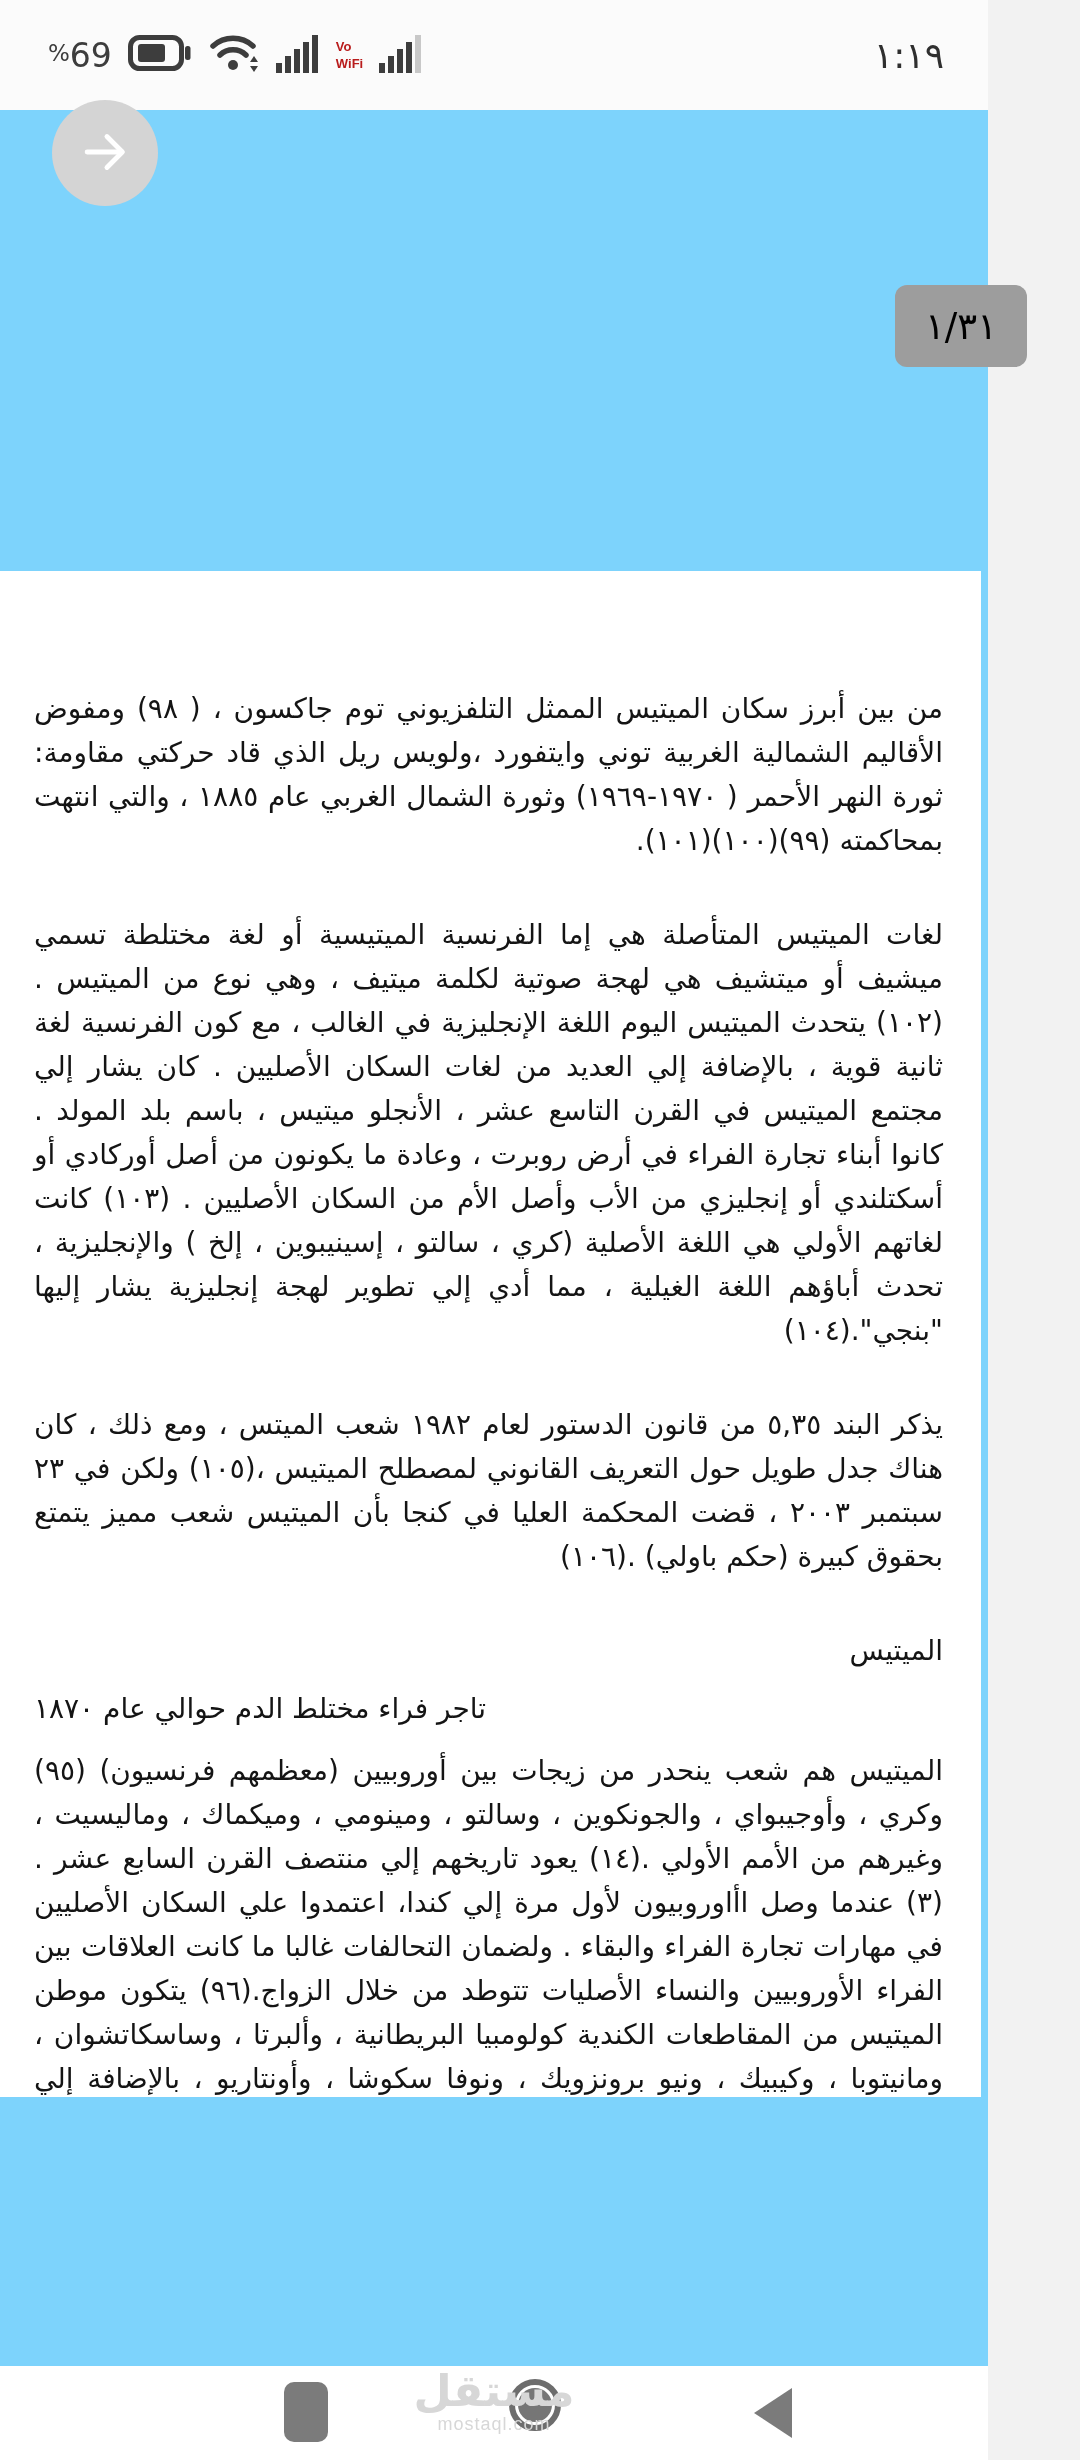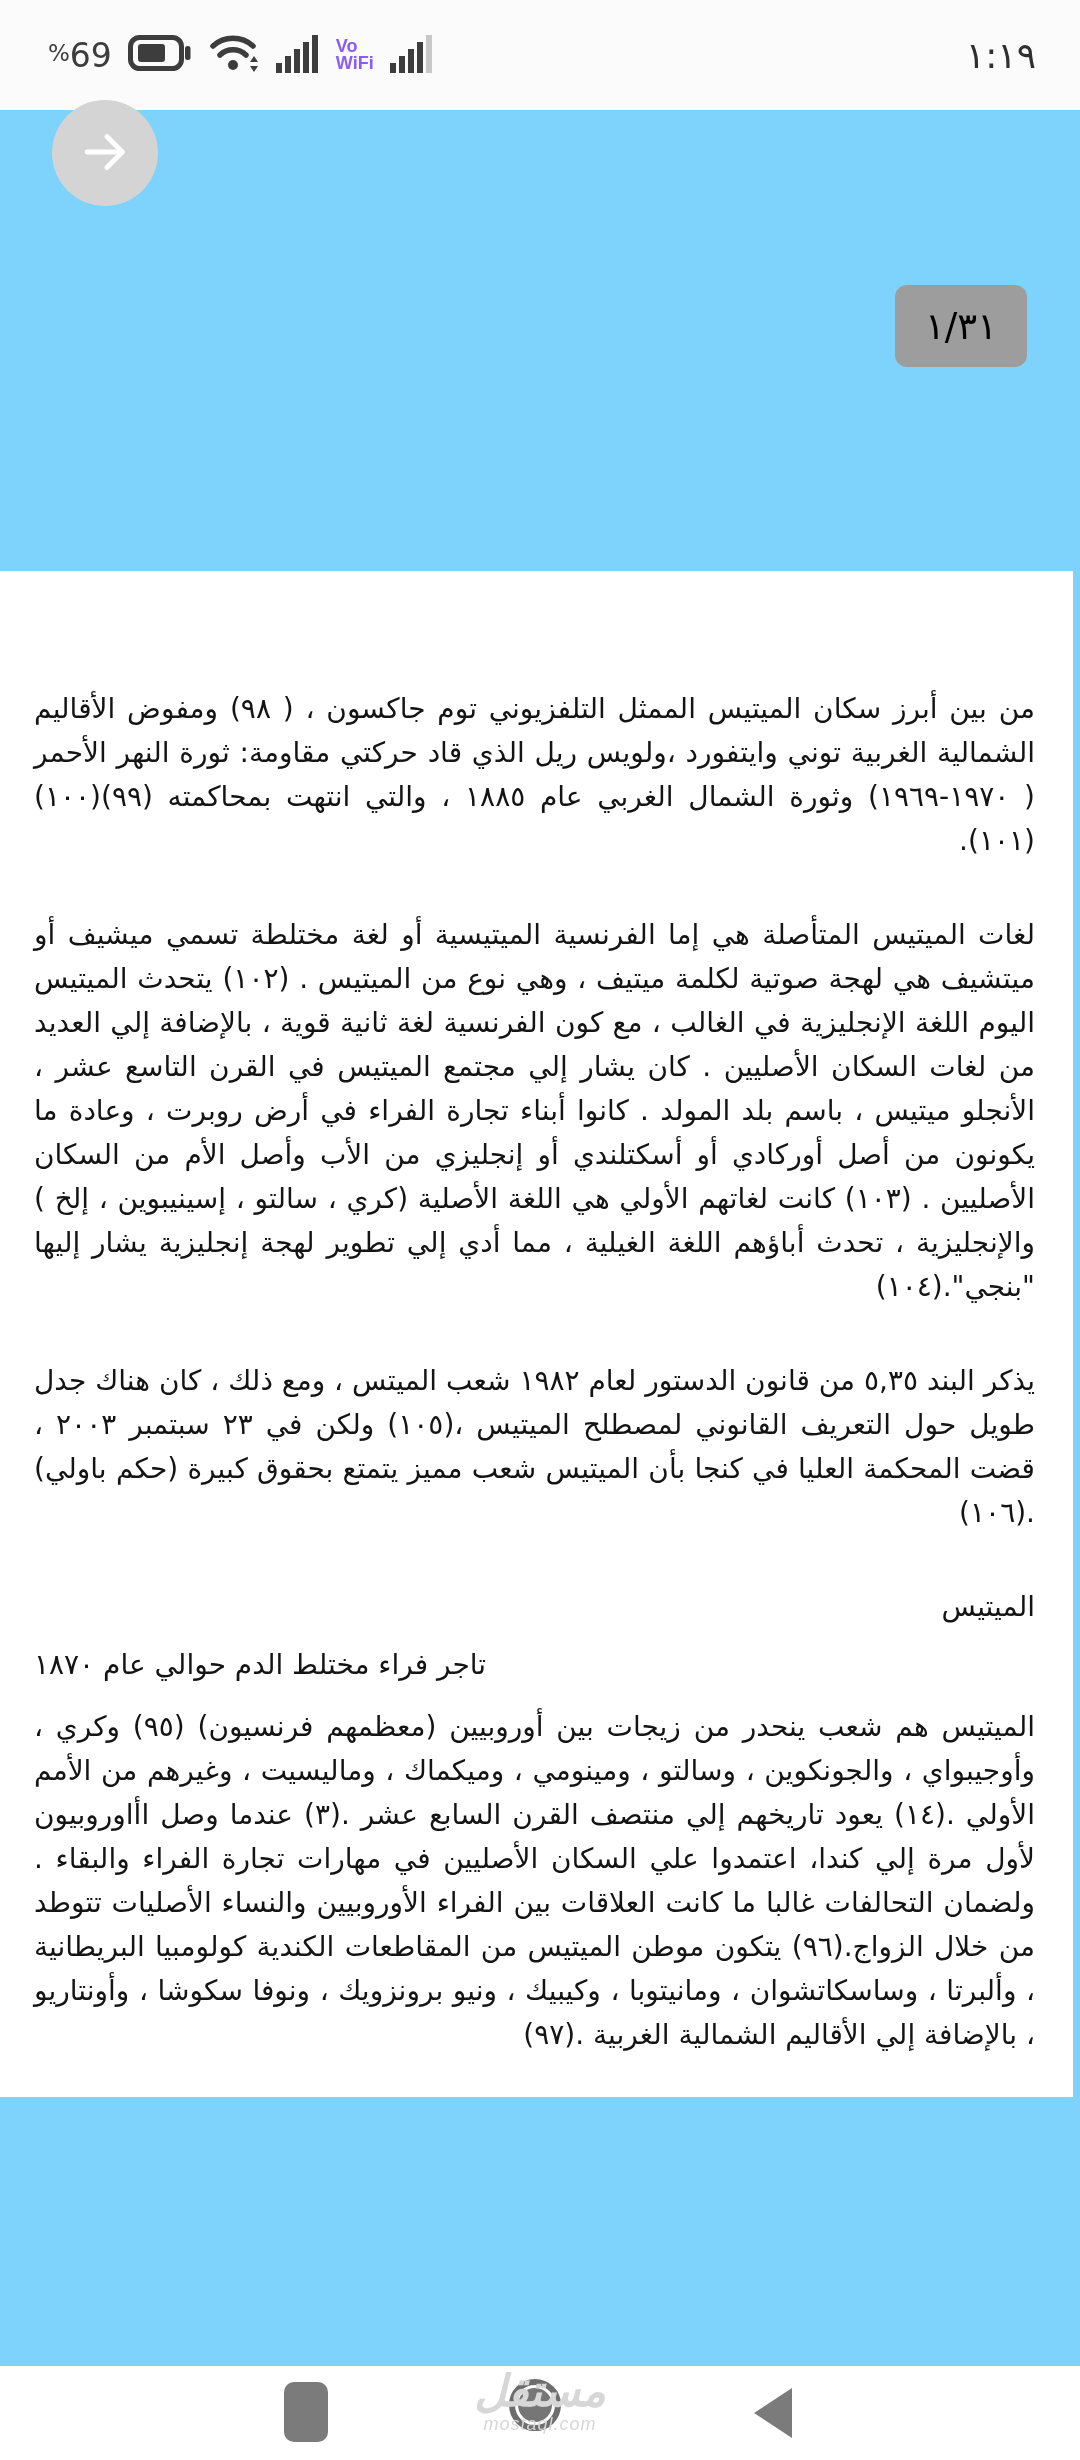--- a/index.html
+++ b/index.html
@@ -1,26 +1,26 @@
 <!DOCTYPE html>
 <html><head>
 <meta charset="utf-8">
 <style>
   html,body{margin:0;padding:0;}
   body{width:1080px;height:2460px;overflow:hidden;background:#f2f2f2;
        font-family:"DejaVu Sans",sans-serif;-webkit-font-smoothing:antialiased;}
-  .screen{position:relative;width:1080px;height:2460px;}
+  .screen{position:relative;width:988px;height:2460px;}
 
   
   .status-bar{position:absolute;top:0;left:0;right:0;height:110px;background:#fbfbfb;
               display:flex;align-items:center;padding:0 44px 0 48px;box-sizing:border-box;}
   .status-left{display:flex;align-items:center;gap:16px;}
   .batt-pct{font-size:33px;color:#3d3d3d;letter-spacing:0;}
   .batt-pct .pct{font-size:23px;vertical-align:6px;}
-  .vowifi{display:flex;flex-direction:column;color:#8b5cf6;font-size:18px;
+  .vowifi{display:flex;flex-direction:column;color:#b91c1c;font-size:13px;
           line-height:17px;font-weight:600;font-family:"Liberation Sans",sans-serif;}
   .status-time{margin-left:auto;font-size:36px;color:#2f2f2f;}
 
   
   .viewer{position:absolute;top:110px;left:0;right:0;height:2256px;background:#7dd3fc;}
   .back-fab{position:absolute;top:100px;left:52px;width:106px;height:106px;border-radius:50%;
             background:#d4d4d4;border:none;display:flex;align-items:center;justify-content:center;
             padding:0;cursor:pointer;}
   .page-badge{position:absolute;top:285px;left:895px;width:132px;height:82px;border-radius:12px;
               background:#9d9d9d;color:#000000;font-size:37px;display:flex;align-items:center;
@@ -30,21 +30,21 @@
   .doc-page{position:absolute;top:461px;left:0;right:7px;height:1526px;background:#ffffff;
             box-sizing:border-box;padding:116px 38px 0 34px;overflow:hidden;direction:rtl;}
   .doc-page p{margin:0 0 50px 0;font-size:28px;line-height:44px;color:#141414;
               text-align:justify;text-justify:inter-word;}
   .doc-page p.doc-heading{margin:0 0 14px 0;}
   .doc-page p.doc-caption{margin:0 0 18px 0;text-align:left;}
 
   
   .nav-bar{position:absolute;left:0;right:0;top:2366px;height:94px;background:#ffffff;}
   .watermark{position:absolute;left:0;right:0;top:2px;text-align:center;color:#d7d7d7;
-             z-index:5;pointer-events:none;font-style:italic;}
+             z-index:5;pointer-events:none;}
   .watermark .wm-ar{display:block;font-size:44px;font-weight:bold;line-height:46px;}
   .watermark .wm-en{display:block;font-size:18px;line-height:28px;margin-top:-4px;
                     letter-spacing:1px;font-family:"Liberation Sans",sans-serif;}
   .nav-square{position:absolute;left:284px;top:16px;width:44px;height:60px;border-radius:10px;
               background:#7b7b7b;border:none;padding:0;cursor:pointer;}
   .nav-home{position:absolute;left:509px;top:13px;width:52px;height:52px;border-radius:50%;
             border:6px solid #6d6d6d;background:transparent;padding:0;cursor:pointer;}
   .nav-home .home-dot{position:absolute;left:50%;top:50%;width:34px;height:34px;margin:-17px 0 0 -17px;
                       border-radius:50%;background:#767676;}
   .nav-back{position:absolute;left:754px;top:22px;width:0;height:0;border:none;background:none;

